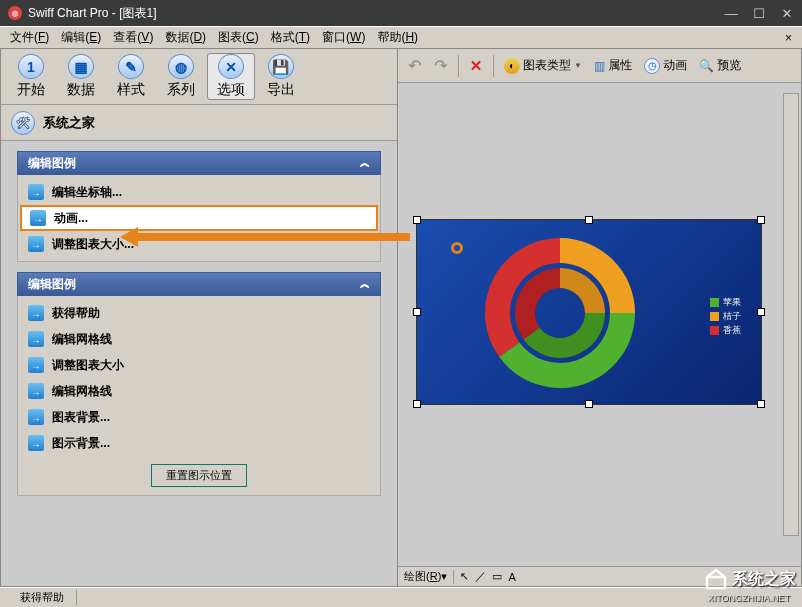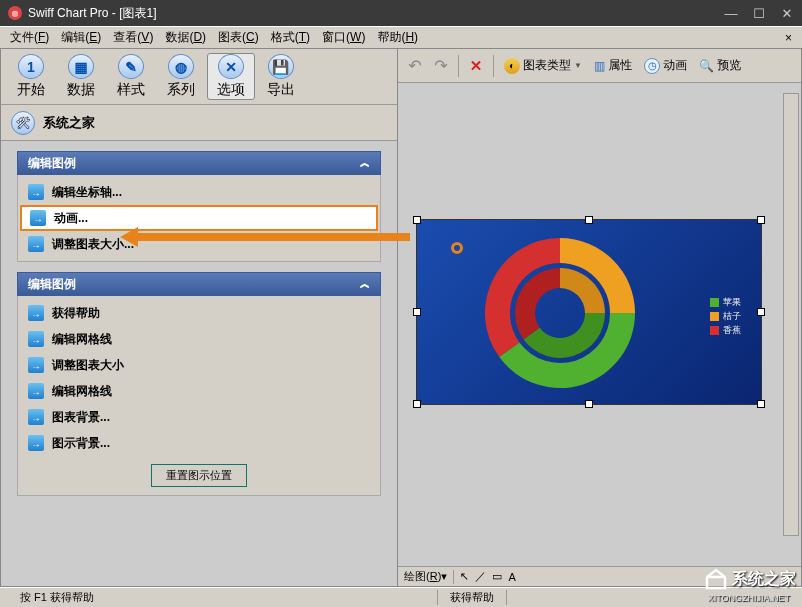--- a/index.html
+++ b/index.html
@@ -295,21 +295,20 @@
       <span>A</span>
     </div>
   </div>
 </div>
 
 <svg class="arrow-callout" viewBox="0 0 290 24">
   <polygon points="0,12 18,2 18,8 290,8 290,16 18,16 18,22" fill="#e8821a"></polygon>
 </svg>
 
 <div class="statusbar">
-  <div class="status-cell" style="width:430px">按 F1 获得帮助</div>
   <div class="status-cell">获得帮助</div>
 </div>
 
 <div class="watermark">
   <svg width="24" height="24" viewBox="0 0 24 24">
       <path d="M3 10 L12 3 L21 10 L21 21 L3 21 Z M3 10 L21 10" fill="none" stroke="#fff" stroke-width="2.5"></path>
     </svg>
   <span>系统之家</span>
 </div>
 <div class="watermark-sub">XITONGZHIJIA.NET</div>

